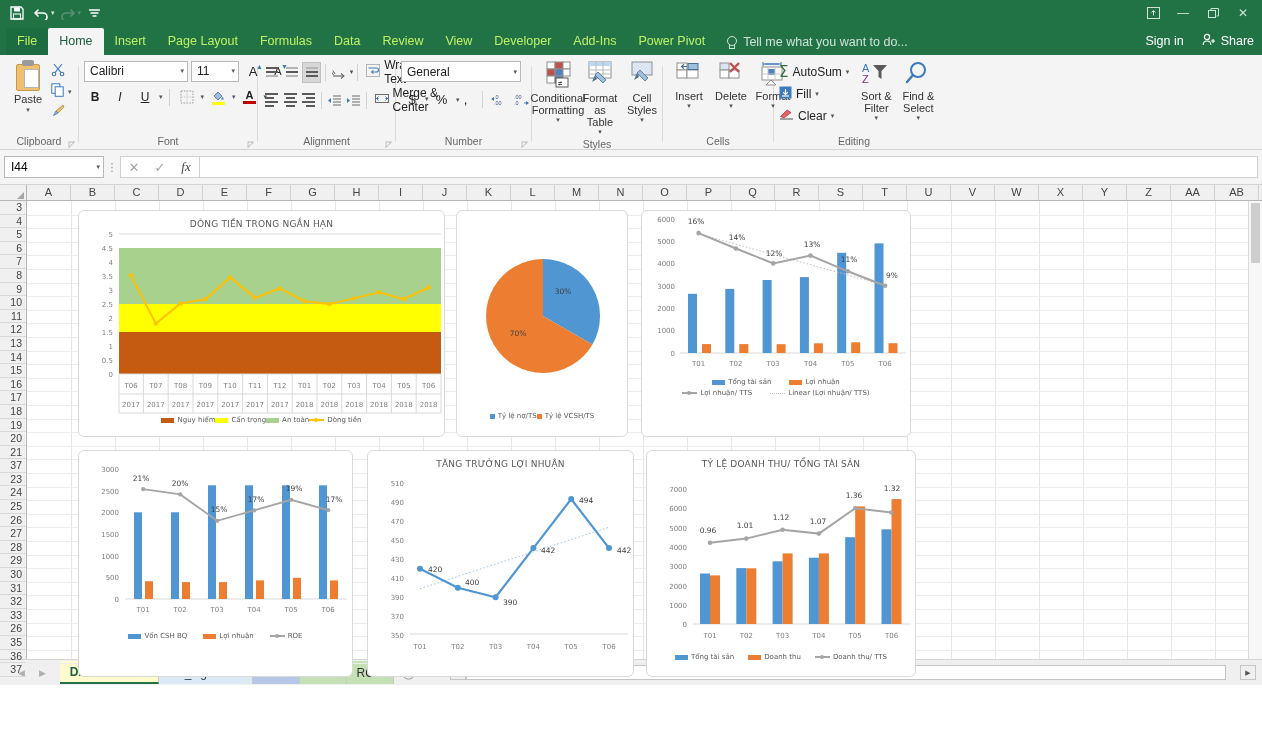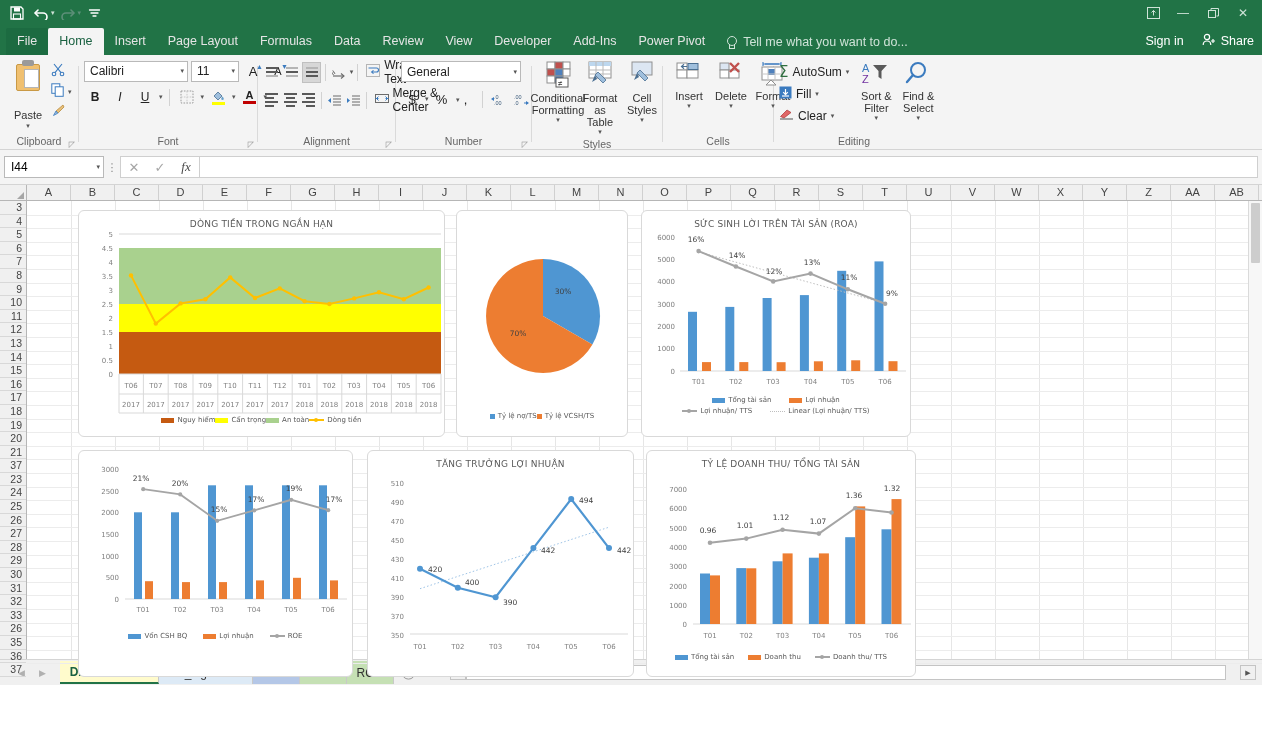--- a/index.html
+++ b/index.html
@@ -29,21 +29,21 @@
   .win-ctl { position:absolute; right:4px; top:0; height:26px; display:flex; align-items:center; }
   .win-btn { width:30px; height:24px; display:flex; align-items:center; justify-content:center;
              color:#cfe3d8; font-size:12px; }
 
   
   .ribbon-tabs {
     height:29px; background:#217346; display:flex; align-items:flex-end;
     position:relative; padding-left:6px;
   }
   .rtab {
-    padding:5px 11px 6px 11px; color:#e5e5e5; font-size:12.5px; line-height:16px;
+    padding:5px 11px 6px 11px; color:#bef264; font-size:12.5px; line-height:16px;
     border-radius:2px 2px 0 0;
   }
   .rtab.active { background:#f4f4f4; color:#1a6141; }
   .rtab.file { background:#1c6b41; }
   .tellme {
     display:flex; align-items:center; gap:6px; color:#cfe3d8; font-size:12.5px;
     padding:5px 10px 6px 10px;
   }
   .bulb { width:11px; height:13px; display:inline-block; position:relative; }
   .bulb:before{ content:""; position:absolute; left:1px; top:0; width:8px; height:8px;
@@ -70,21 +70,21 @@
   .paste-col { display:flex; flex-direction:column; align-items:center; width:46px; }
   .paste-ico {
     width:30px; height:32px; position:relative; margin-top:2px;
   }
   .clipb { position:absolute; left:3px; top:4px; width:24px; height:27px; background:#f0c070;
            border:1px solid #c99945; border-radius:2px; }
   .clipb-top { position:absolute; left:9px; top:0px; width:12px; height:6px; background:#9a9a9a;
            border-radius:2px; }
   .clip-page { position:absolute; left:11px; top:9px; width:15px; height:19px; background:#fff;
            border:1px solid #b5b5b5; }
-  .paste-txt { font-size:11px; color:#333; line-height:13px; margin-top:17px;}
+  .paste-txt { font-size:11px; color:#333; line-height:13px; margin-top:1px;}
   .mini-caret { font-size:7px; color:#555; }
   .clip-side { display:flex; flex-direction:column; gap:2px; padding-top:3px; }
   .clip-side-item { display:flex; align-items:center; gap:3px; height:19px; }
 
   
   .font-grp { width:178px; }
   .font-row { display:flex; align-items:center; gap:3px; height:22px; }
   .cbo { background:#fff; border:1px solid #b9b9b9; height:21px; display:flex;
          align-items:center; padding:0 3px 0 5px; font-size:12px; color:#222; }
   .cbo .cv { flex:1; overflow:hidden; white-space:nowrap; }
@@ -923,21 +923,20 @@
         <span>Tỷ lệ nợ/TS</span>
         </span>
       <span class="lg-item">
         <i class="lg-dot" style="background:#ed7d31;width:5px;height:5px;"></i>
         <span>Tỷ lệ VCSH/TS</span>
         </span>
     </div>
   </div>
 
   <div class="chart-card" style="left:641px; top:25px; width:270px; height:227px;">
-    <div class="chart-title">SỨC SINH LỜI TRÊN TÀI SẢN (ROA)</div>
     <svg width="270" height="165" viewBox="0 0 270 165" style="display:block;">
 
       <g class="axis-lab" text-anchor="end">
         <text x="33" y="11">6000</text>
           <text x="33" y="33">5000</text>
           <text x="33" y="55">4000</text>
         <text x="33" y="78">3000</text>
           <text x="33" y="100">2000</text>
           <text x="33" y="122">1000</text>
         <text x="33" y="145">0</text>

